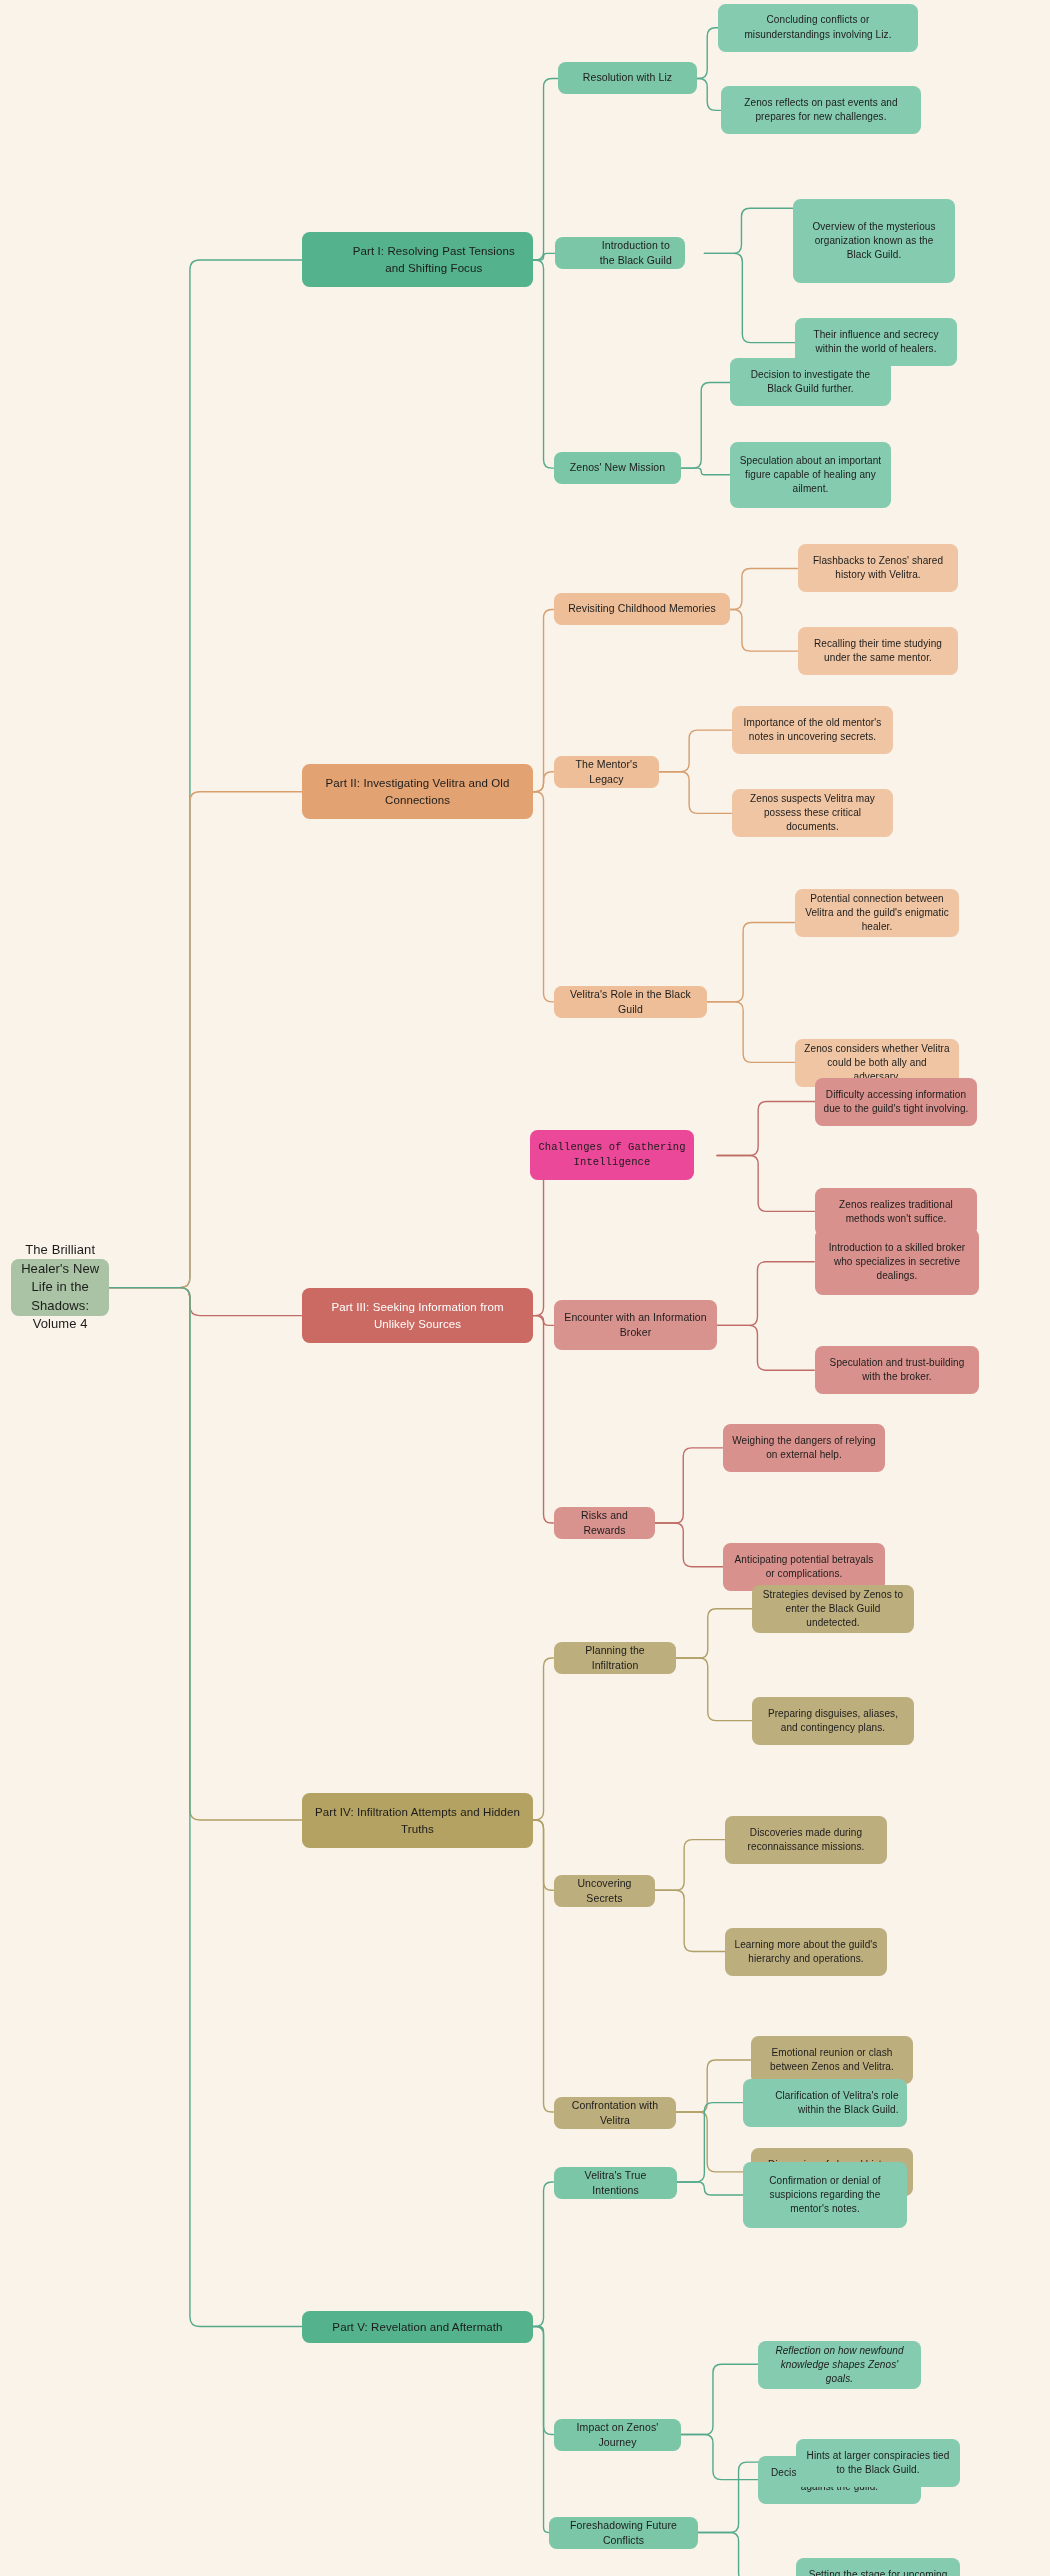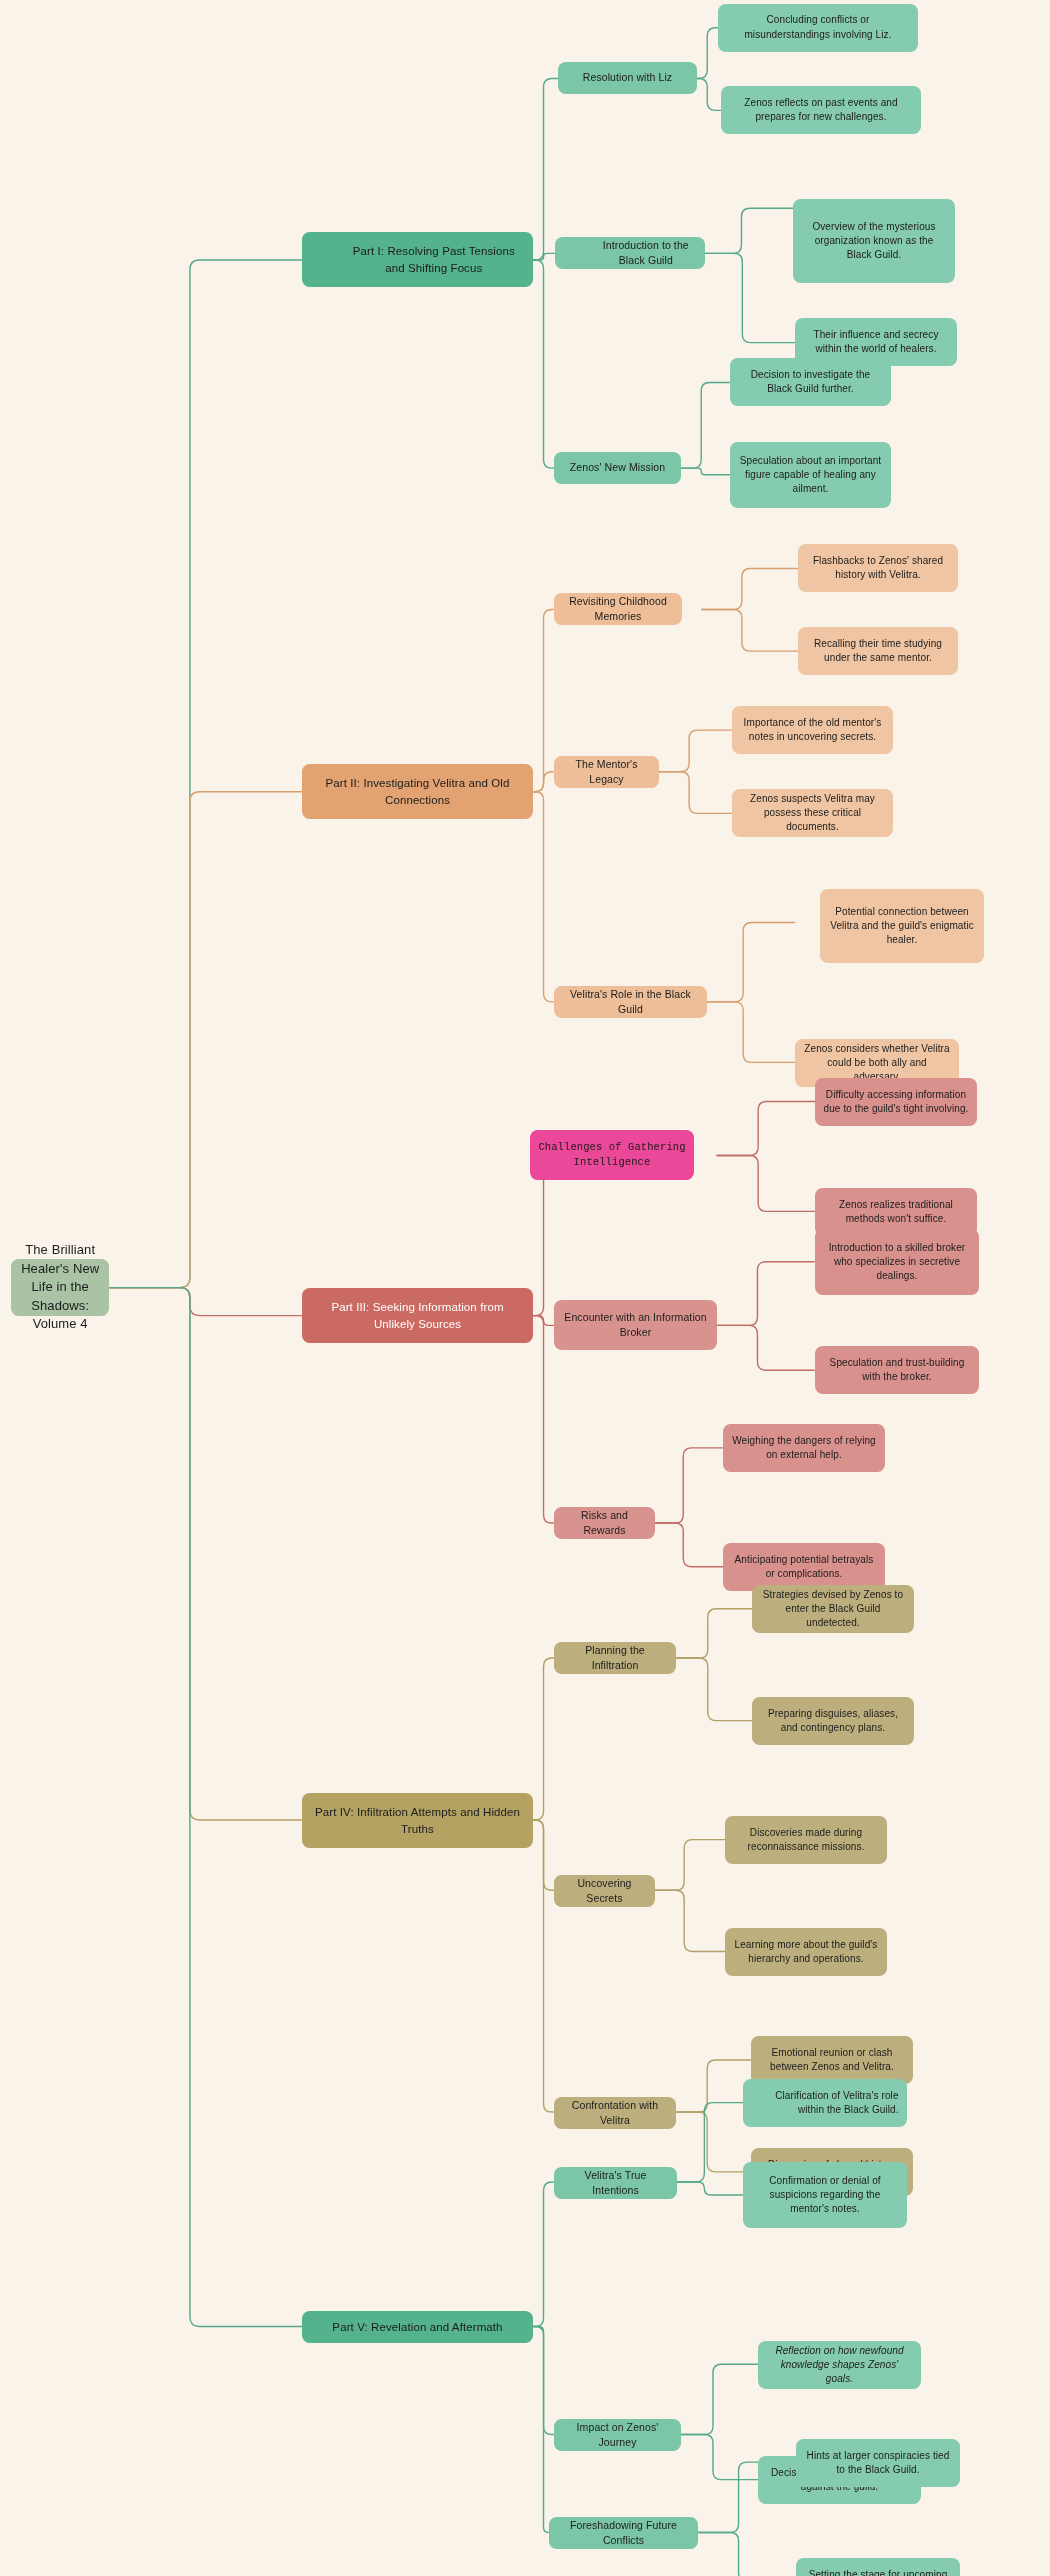--- a/index.html
+++ b/index.html
@@ -95,63 +95,63 @@
       </div>
       <div class="node lvl2" style="left: 558px; top: 62px; width: 139px; height: 31.5px; background: rgb(124, 198, 168);">
         <span>Resolution with Liz</span>
       </div>
       <div class="node lvl3" style="left: 718px; top: 3.5px; width: 200px; height: 48px; background: rgb(133, 203, 175);">
         <span>Concluding conflicts or misunderstandings involving Liz.</span>
       </div>
       <div class="node lvl3" style="left: 721px; top: 86px; width: 200px; height: 48px; background: rgb(133, 203, 175);">
         <span>Zenos reflects on past events and prepares for new challenges.</span>
       </div>
-      <div class="node lvl2" style="left: 555px; top: 237px; width: 150px; height: 31.5px; background: rgb(124, 198, 168); padding-left: 40px;">
+      <div class="node lvl2" style="left: 555px; top: 237px; width: 130px; height: 31.5px; background: rgb(124, 198, 168); padding-left: 40px;">
         <span>Introduction to the Black Guild</span>
       </div>
       <div class="node lvl3" style="left: 793px; top: 175px; width: 162px; height: 84px; background: rgb(133, 203, 175); margin-top: 24px;">
         <span>Overview of the mysterious organization known as the Black Guild.</span>
       </div>
       <div class="node lvl3" style="left: 795px; top: 318px; width: 162px; height: 48px; background: rgb(133, 203, 175);">
         <span>Their influence and secrecy within the world of healers.</span>
       </div>
       <div class="node lvl2" style="left: 554px; top: 452px; width: 127px; height: 31.5px; background: rgb(124, 198, 168);">
         <span>Zenos' New Mission</span>
       </div>
       <div class="node lvl3" style="left: 730px; top: 358px; width: 161px; height: 48px; background: rgb(133, 203, 175);">
         <span>Decision to investigate the Black Guild further.</span>
       </div>
       <div class="node lvl3" style="left: 730px; top: 442px; width: 161px; height: 66px; background: rgb(133, 203, 175);">
         <span>Speculation about an important figure capable of healing any ailment.</span>
       </div>
       <div class="node lvl1" style="left: 302px; top: 764px; width: 231px; height: 55px; background: rgb(226, 162, 113);">
         <span>Part II: Investigating Velitra and Old Connections</span>
       </div>
-      <div class="node lvl2" style="left: 554px; top: 593px; width: 128px; height: 31.5px; background: rgb(237, 190, 152);">
+      <div class="node lvl2" style="left: 554px; top: 593px; width: 176px; height: 31.5px; background: rgb(237, 190, 152);">
         <span>Revisiting Childhood Memories</span>
       </div>
       <div class="node lvl3" style="left: 798px; top: 544px; width: 160px; height: 48px; background: rgb(239, 197, 163);">
         <span>Flashbacks to Zenos' shared history with Velitra.</span>
       </div>
       <div class="node lvl3" style="left: 798px; top: 627px; width: 160px; height: 48px; background: rgb(239, 197, 163);">
         <span>Recalling their time studying under the same mentor.</span>
       </div>
       <div class="node lvl2" style="left: 554px; top: 756px; width: 105px; height: 31.5px; background: rgb(237, 190, 152);">
         <span>The Mentor's Legacy</span>
       </div>
       <div class="node lvl3" style="left: 732px; top: 706px; width: 161px; height: 48px; background: rgb(239, 197, 163);">
         <span>Importance of the old mentor's notes in uncovering secrets.</span>
       </div>
       <div class="node lvl3" style="left: 732px; top: 789px; width: 161px; height: 48px; background: rgb(239, 197, 163);">
         <span>Zenos suspects Velitra may possess these critical documents.</span>
       </div>
       <div class="node lvl2" style="left: 554px; top: 986px; width: 153px; height: 31.5px; background: rgb(237, 190, 152);">
         <span>Velitra's Role in the Black Guild</span>
       </div>
-      <div class="node lvl3" style="left: 795px; top: 889px; width: 164px; height: 74px; background: rgb(239, 197, 163); margin-left: 25px;">
+      <div class="node lvl3" style="left: 795px; top: 889px; width: 164px; height: 48px; background: rgb(239, 197, 163);">
         <span>Potential connection between Velitra and the guild's enigmatic healer.</span>
       </div>
       <div class="node lvl3" style="left: 795px; top: 1039px; width: 164px; height: 48px; background: rgb(239, 197, 163);">
         <span>Zenos considers whether Velitra could be both ally and adversary.</span>
       </div>
       <div class="node lvl1 white-text" style="left: 302px; top: 1288px; width: 231px; height: 55px; background: rgb(203, 106, 98);">
         <span>Part III: Seeking Information from Unlikely Sources</span>
       </div>
       <div class="node lvl2" style="left: 530px; top: 1130px; width: 164px; height: 50px; background: #ec4899; font-family: Liberation Mono, monospace;">
         <span>Challenges of Gathering Intelligence</span>

